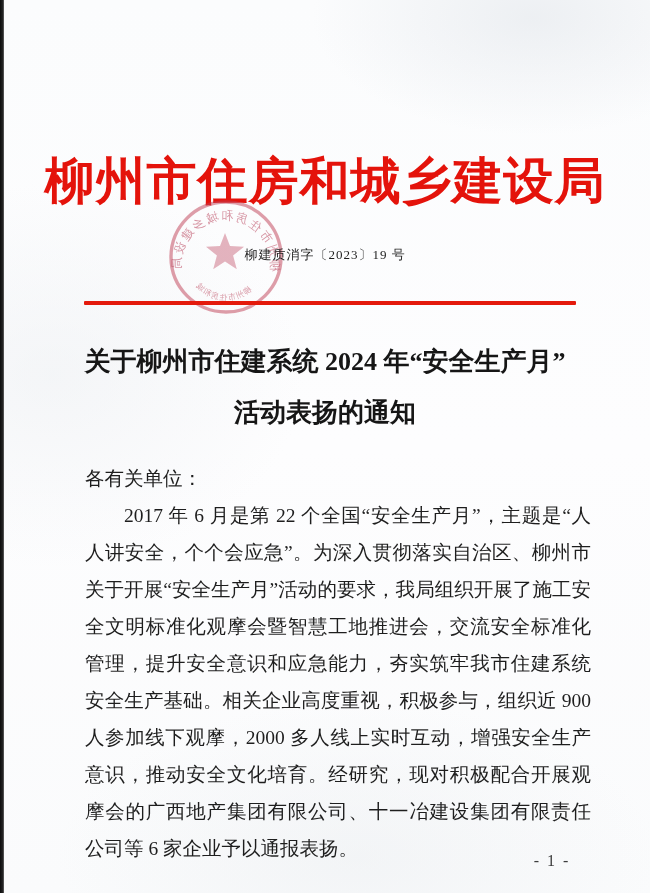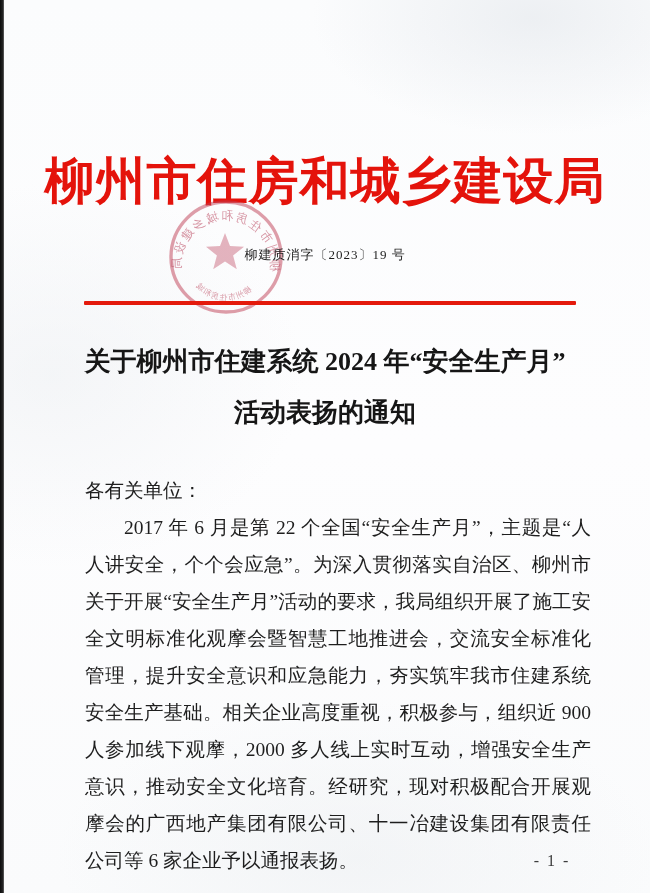--- a/index.html
+++ b/index.html
@@ -55,21 +55,20 @@
     font-size: 26px; font-weight: bold;
     line-height: 51px;
     color: #161616;
   }
   .notice-body {
     position: absolute; top: 460px; left: 85px; width: 506px;
     font-size: 19.5px; line-height: 37px;
     color: #1e1e1e;
     text-align: justify;
     text-justify: inter-ideograph;
-    margin-top: 12px;
   }
   .notice-body .salutation { text-align: left; }
   .notice-body .para { text-indent: 2em; }
   .page-number {
     position: absolute; top: 852px; left: 512px; width: 80px;
     text-align: center;
     font-size: 16px; color: #3c3c3c;
     letter-spacing: 2px;
   }
 </style>

